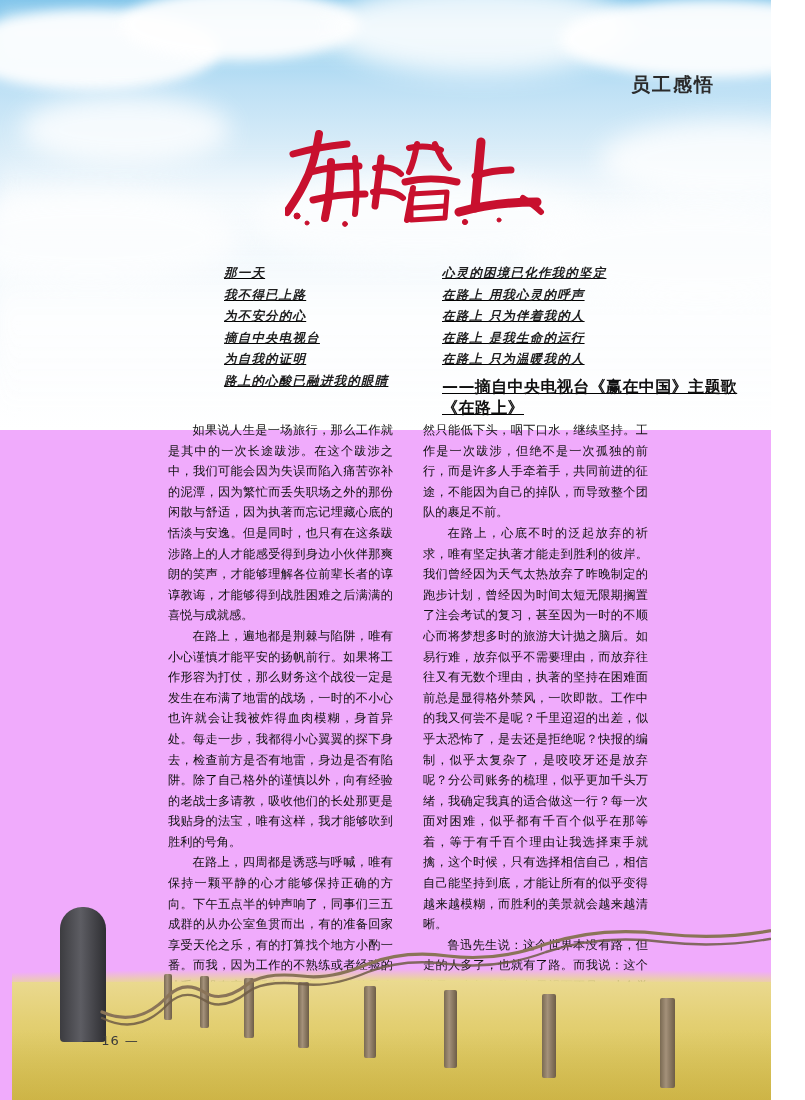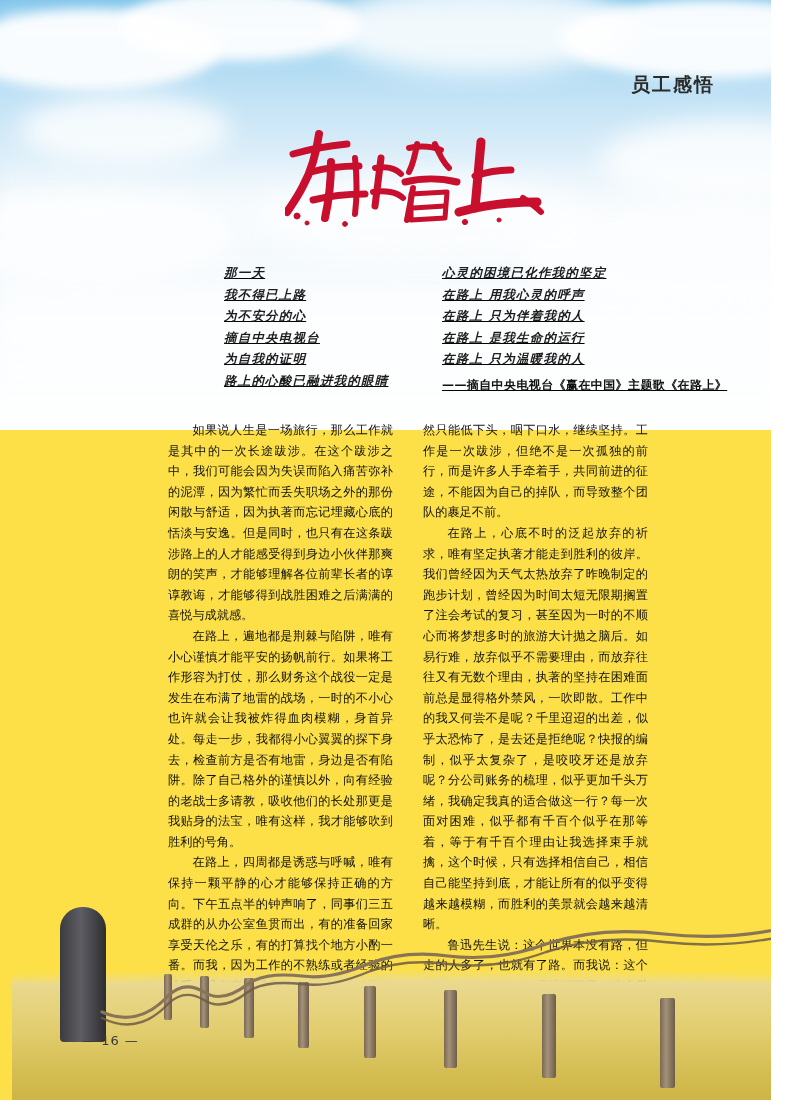--- a/index.html
+++ b/index.html
@@ -11,21 +11,21 @@
     height: 1100px;
     font-family: "Liberation Serif", "DejaVu Serif", serif;
     background: #ffffff;
     overflow: hidden;
   }
   .page {
     position: relative;
     width: 771px;
     height: 1100px;
     overflow: hidden;
-    background: #fde047;
+    background: #f0abfc;
   }
 
   
   .sky {
     position: absolute;
     left: 0; top: 0;
     width: 805px;
     height: 430px;
     background:
       linear-gradient(to bottom,
@@ -95,21 +95,21 @@
   .poem-line {
     font-size: 12.5px;
     color: #1d1d1d;
     line-height: 21.5px;
     letter-spacing: 1.2px;
     font-weight: bold;
     font-style: italic;
   }
   .poem-source {
     margin-top: 7px;
-    font-size: 12px;
+    font-size: 16px;
     font-weight: bold;
     color: #111;
     letter-spacing: 0.4px;
   }
 
   
   .body-cols {
     position: absolute;
     left: 168px;
     top: 420px;

